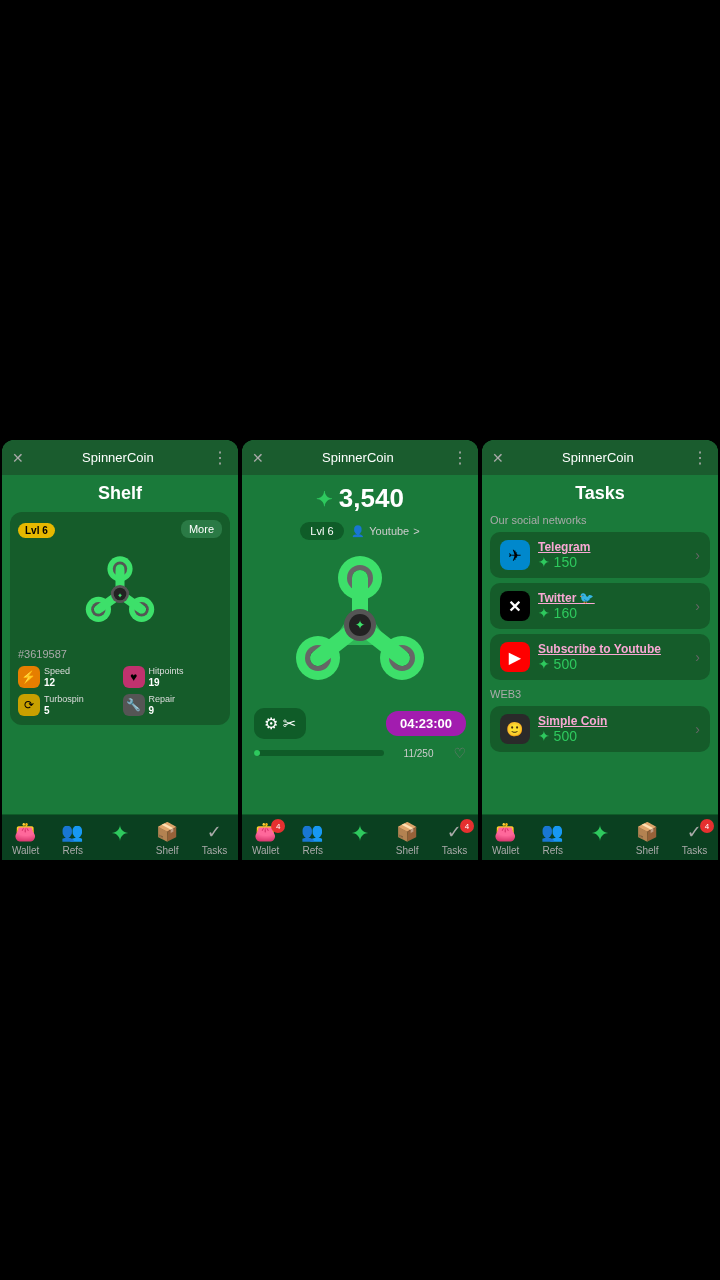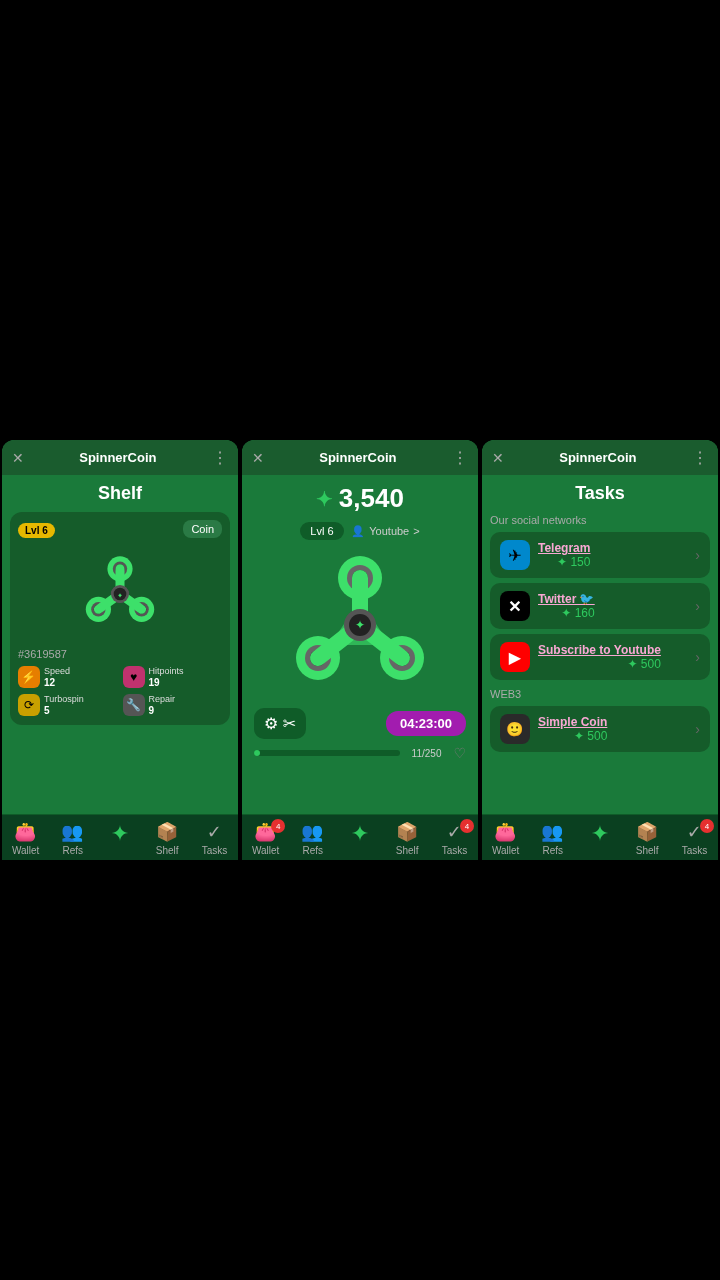--- a/index.html
+++ b/index.html
@@ -40,21 +40,21 @@
       padding: 8px 10px;
       display: flex;
       align-items: center;
       justify-content: space-between;
       border-radius: 12px 12px 0 0;
     }
 
     .window-titlebar .title {
       color: #fff;
       font-size: 13px;
-      font-weight: 700;
+      font-weight: 400;
     }
 
     .close-btn {
       color: #aaa;
       font-size: 14px;
       cursor: pointer;
       background: none;
       border: none;
     }
 
@@ -274,21 +274,21 @@
       color: #fff;
       font-size: 13px;
       font-weight: 600;
       padding: 5px 14px;
       border-radius: 12px;
     }
 
     .progress-row {
       display: flex;
       align-items: center;
-      gap: 12px;
+      gap: 20px;
       margin-top: 6px;
       padding: 0 4px;
     }
 
     .progress-bar {
       flex: 1;
       height: 6px;
       background: #0f5c28;
       border-radius: 3px;
     }
@@ -359,22 +359,21 @@
 
     .task-info { }
     .task-name {
       color: #f9a8d4;
       font-size: 12px;
       font-weight: 600;
       text-decoration: underline;
     }
     .task-reward {
       color: #2ec95e;
-      font-size: 12px;
-      text-align: right;
+      font-size: 14px;
     }
 
     .task-arrow {
       color: #666;
       font-size: 14px;
     }
 
     .web3-section {
       margin-top: 8px;
     }
@@ -445,21 +444,21 @@
   <div class="app-window">
     <div class="window-titlebar">
       <button class="close-btn">✕</button>
       <span class="title">SpinnerCoin</span>
       <button class="menu-btn">⋮</button>
     </div>
     <div class="window-content">
       <div class="shelf-title">Shelf</div>
       <div class="spinner-card">
         <span class="lvl-badge">Lvl 6</span>
-        <button class="more-btn">Coin</button>
+        <button class="more-btn">More</button>
         <div class="spinner-img">
 
           <svg class="spinner-svg" viewBox="0 0 100 100">
 
             <circle cx="50" cy="50" r="10" fill="#555"></circle>
             <circle cx="50" cy="50" r="7" fill="#222"></circle>
             <circle cx="50" cy="50" r="4" fill="#2ec95e"></circle>
 
             <ellipse cx="50" cy="22" rx="14" ry="14" fill="#3de06a"></ellipse>
             <circle cx="50" cy="22" r="8" fill="#555"></circle>

